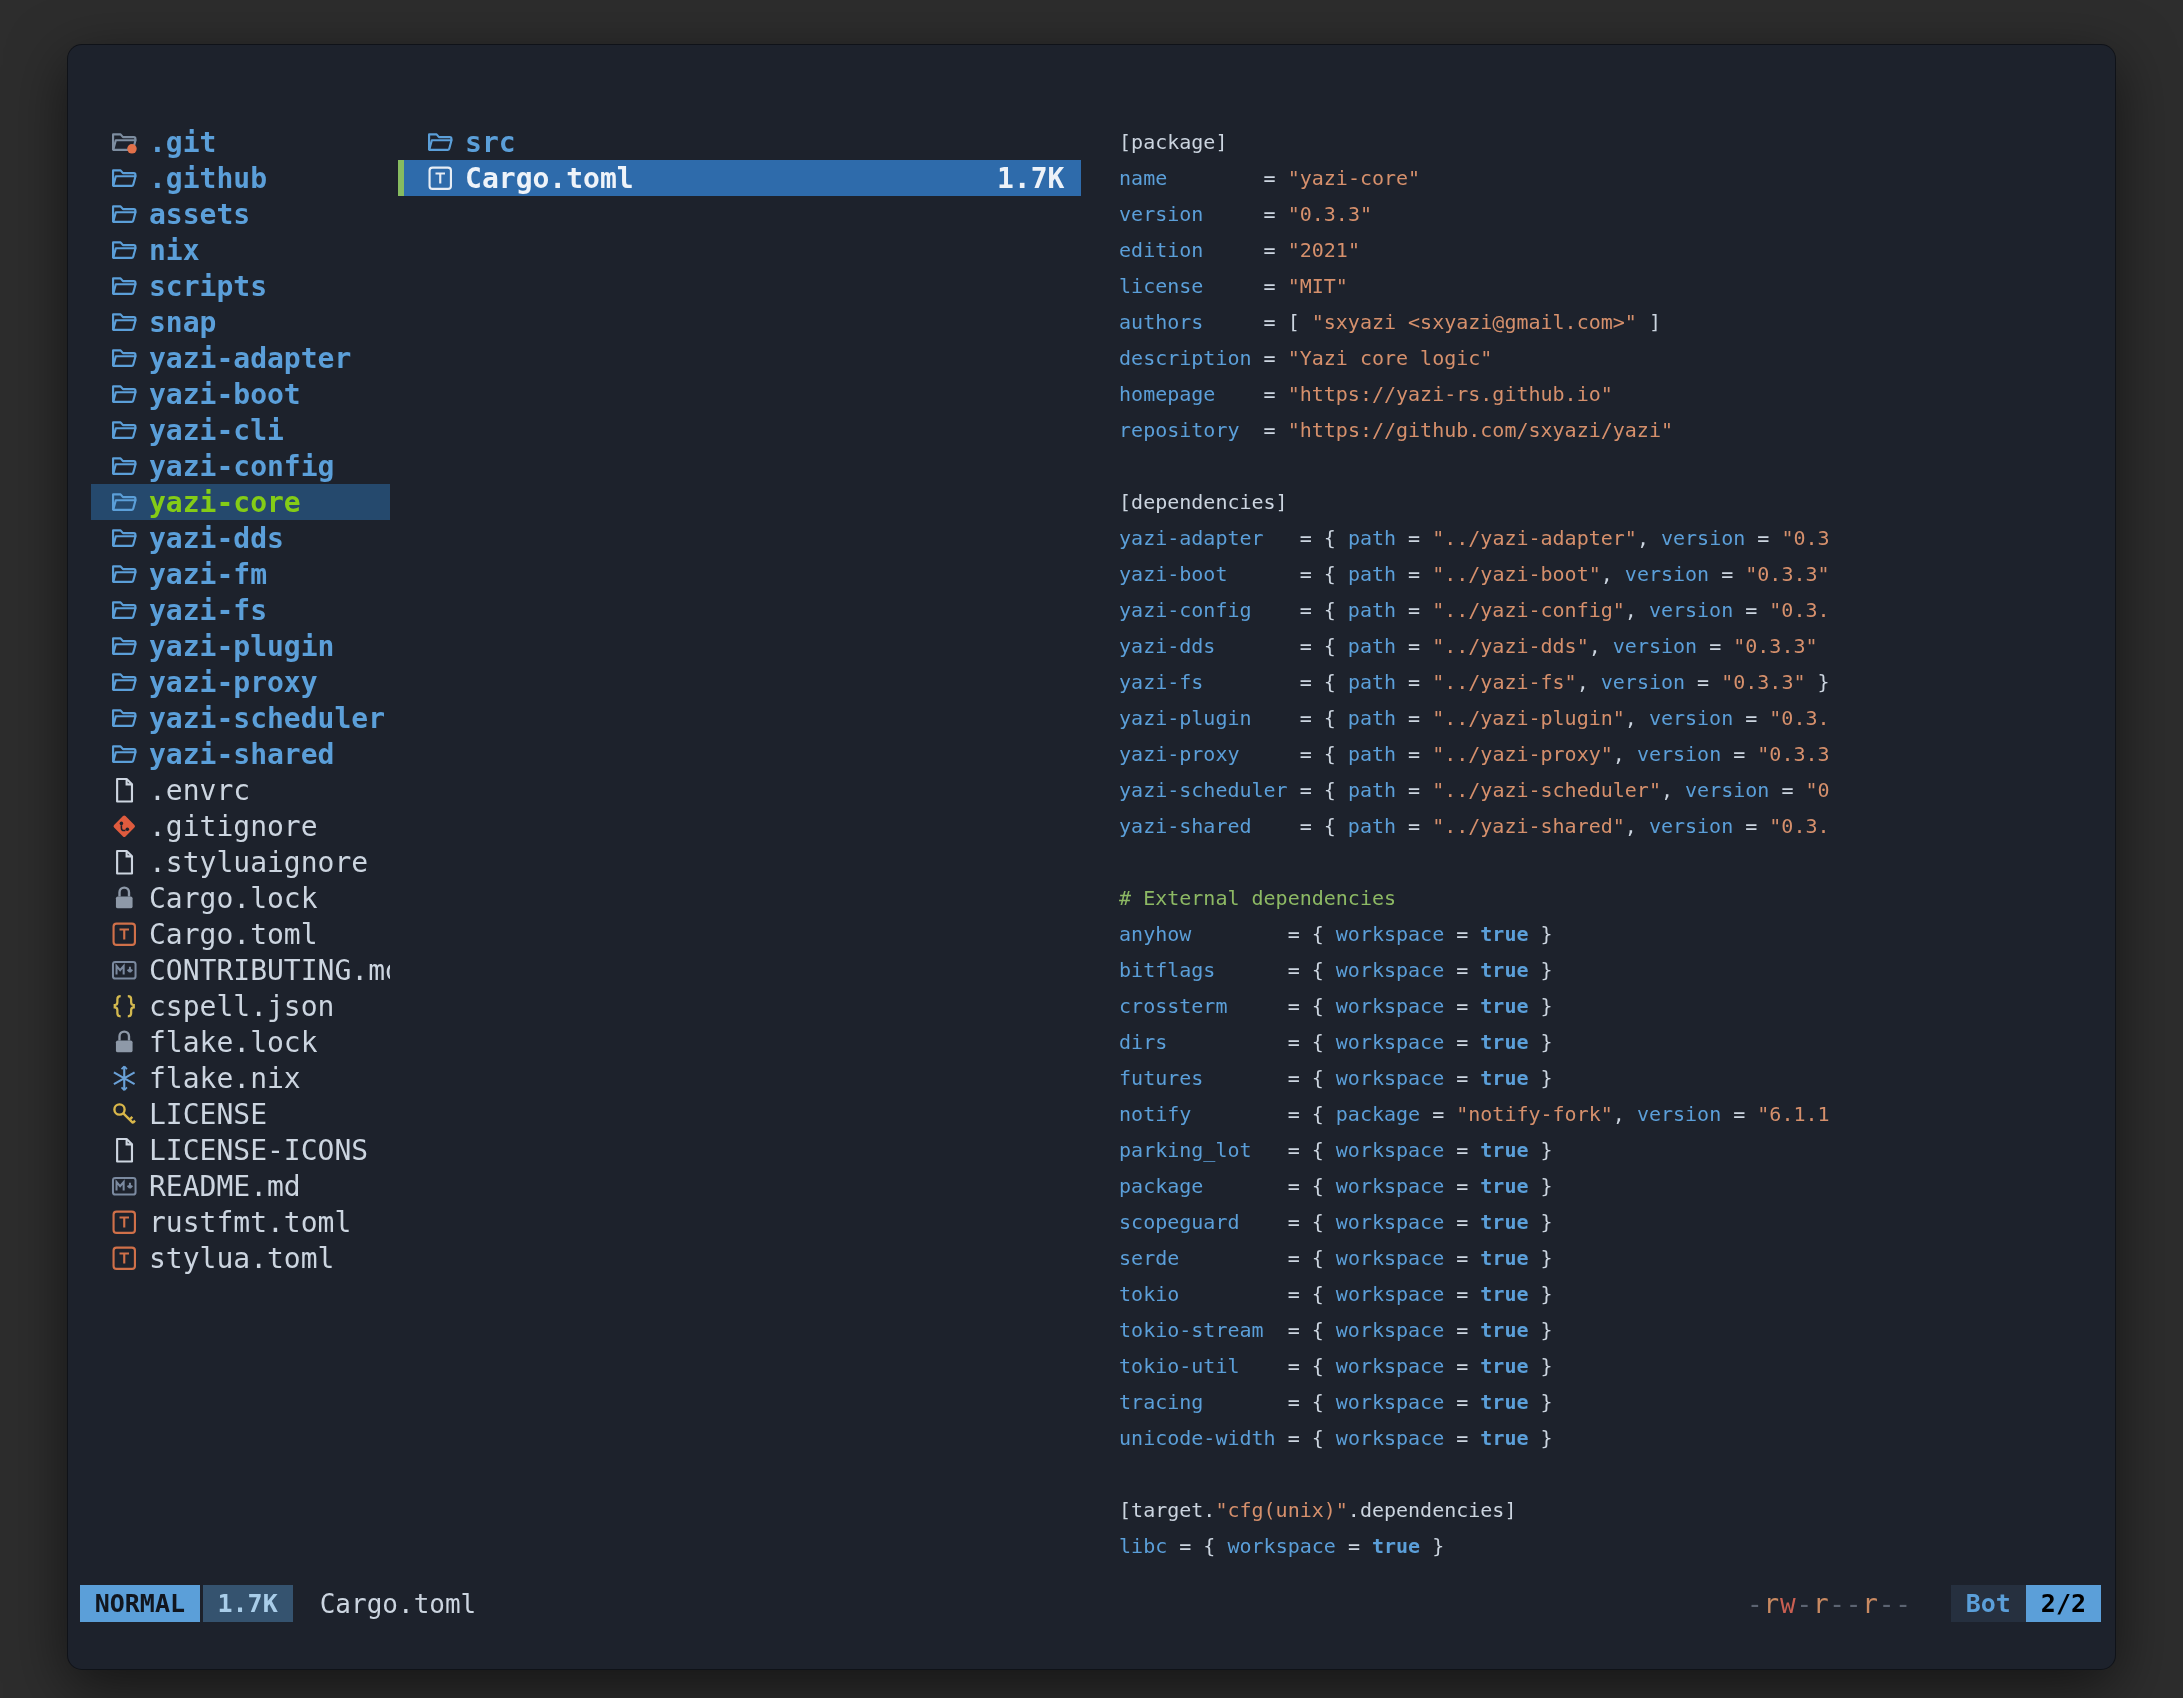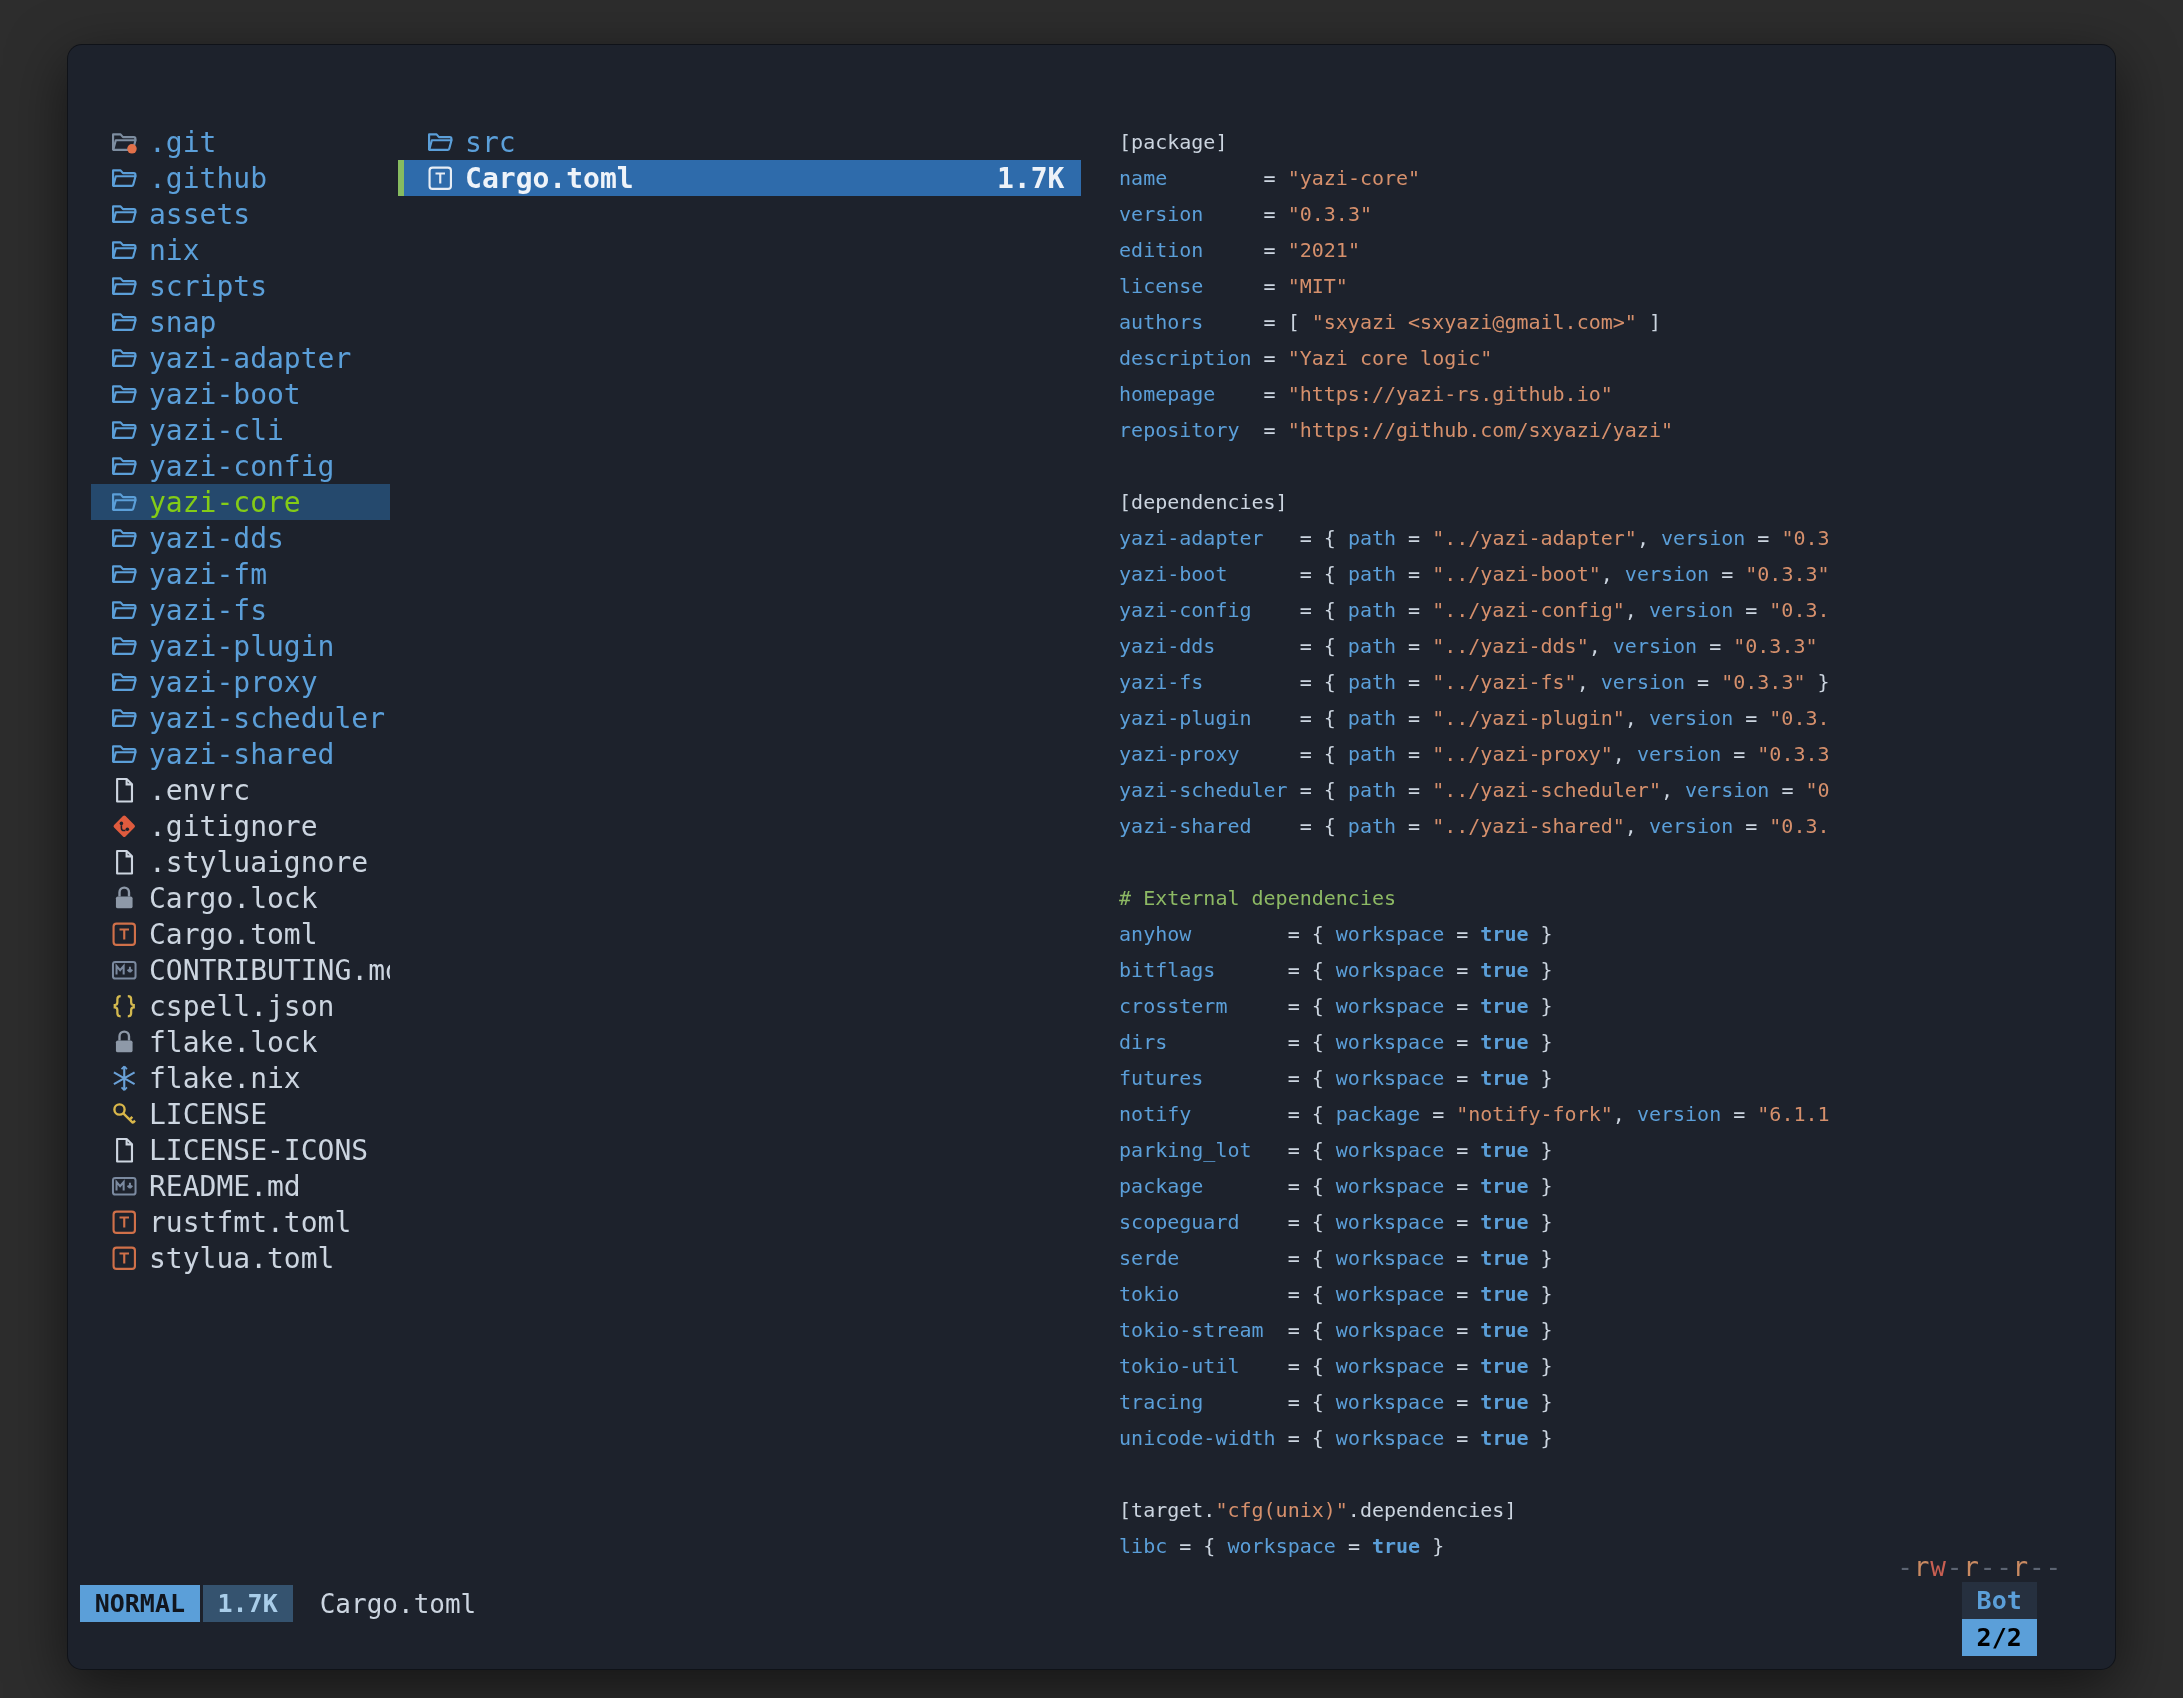--- a/index.html
+++ b/index.html
@@ -26,21 +26,21 @@
   .pane-preview { flex:1; margin-left:38px; }
 
   .row {
     display:flex; align-items:center; height:36px;
     padding:0 5px 0 19.3px; font-size:28px; color:var(--text,#ccd5e0);
     white-space:pre; cursor:default;
   }
   .row .icon { width:39px; flex:none; display:flex; align-items:center; }
   .icon svg { width:28.5px; height:28.5px; }
   .row .label { white-space:pre; }
-  .row.dir .label { color:var(--accent-blue,#5b9fd9); font-weight:normal; }
+  .row.dir .label { color:var(--accent-blue,#5b9fd9); font-weight:bold; }
 
   .icon-folder     { color:#5b9fd9; }
   .icon-git-folder { color:#7d8da0; }
   .icon-file       { color:#cdd5e0; }
   .icon-git        { color:#df5b3e; }
   .icon-lock       { color:#8e99a8; }
   .icon-toml       { color:#d07049; }
   .icon-markdown   { color:#7b8aa0; }
   .icon-json       { color:#d3b94f; }
   .icon-nix        { color:#6aa1d8; }
@@ -73,21 +73,21 @@
     position:absolute; left:11.7px; right:14px; bottom:47px; height:37px;
     display:flex; align-items:center; font-size:25px;text-align:right;
   }
   .badge {
     display:inline-flex; align-items:center; height:37px;
     padding:0 15px; font-weight:bold; white-space:pre;
   }
   .badge.mode { background:var(--accent-blue,#5b9fd9); color:#11161f; }
   .badge.size { background:#35536f; color:#a9cde9; margin-left:2.5px; }
   .sb-filename { color:#ccd5e0; margin-left:27px; font-size:26px; }
-  .sb-right { margin-left:auto; display:flex; align-items:center;flex-direction:column; }
+  .sb-right { margin-left:auto; display:flex; align-items:center; }
   .sb-perms { font-size:26px; letter-spacing:0.8px; margin-right:39px; white-space:pre; }
   .perm-dash { color:#5c6472; }
   .perm-r { color:#c98a62; }
   .perm-w { color:#c95f52; }
   .badge.pos-label { background:#26303f; color:var(--accent-blue,#5b9fd9); }
   .badge.pos { background:var(--accent-blue,#5b9fd9); color:#000000; }
 </style>
 </head>
 <body>
 

